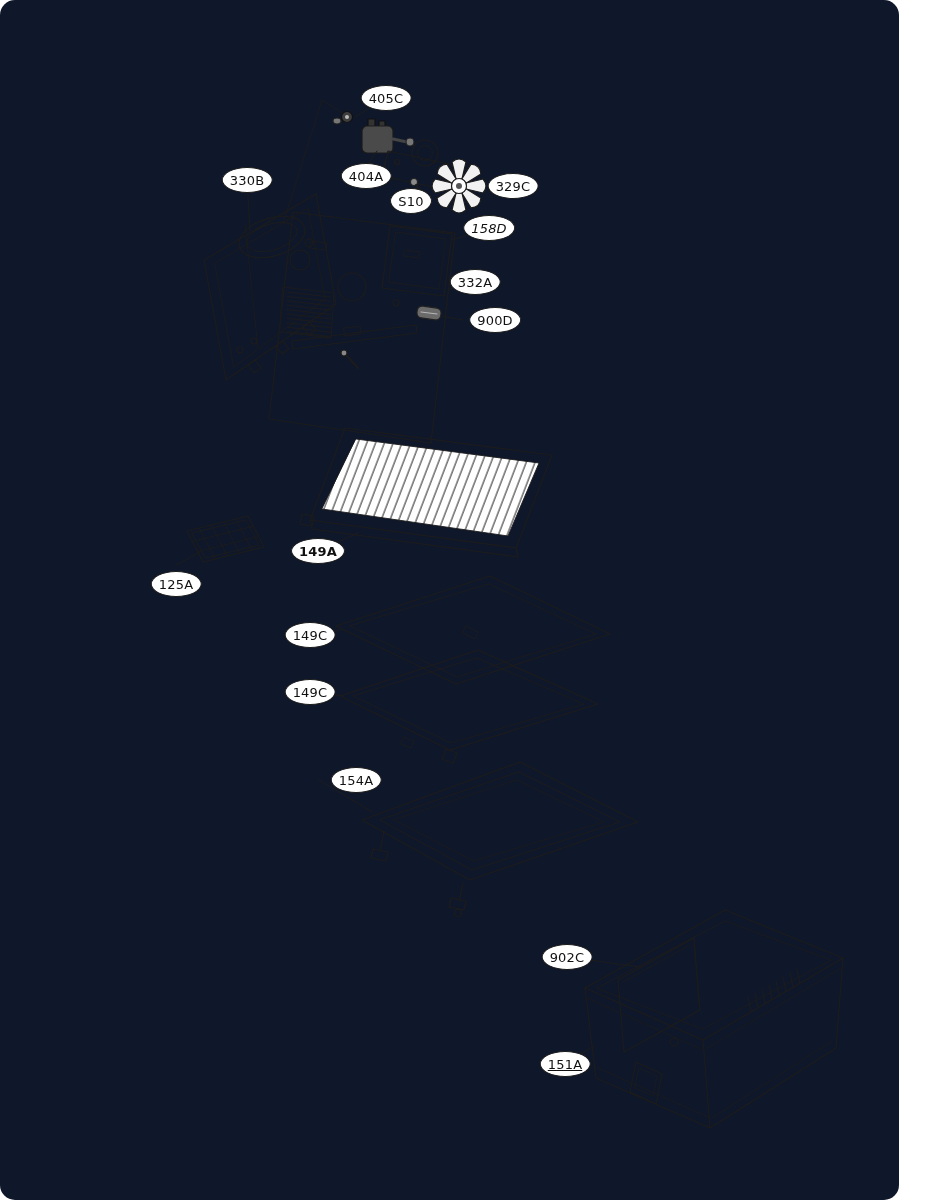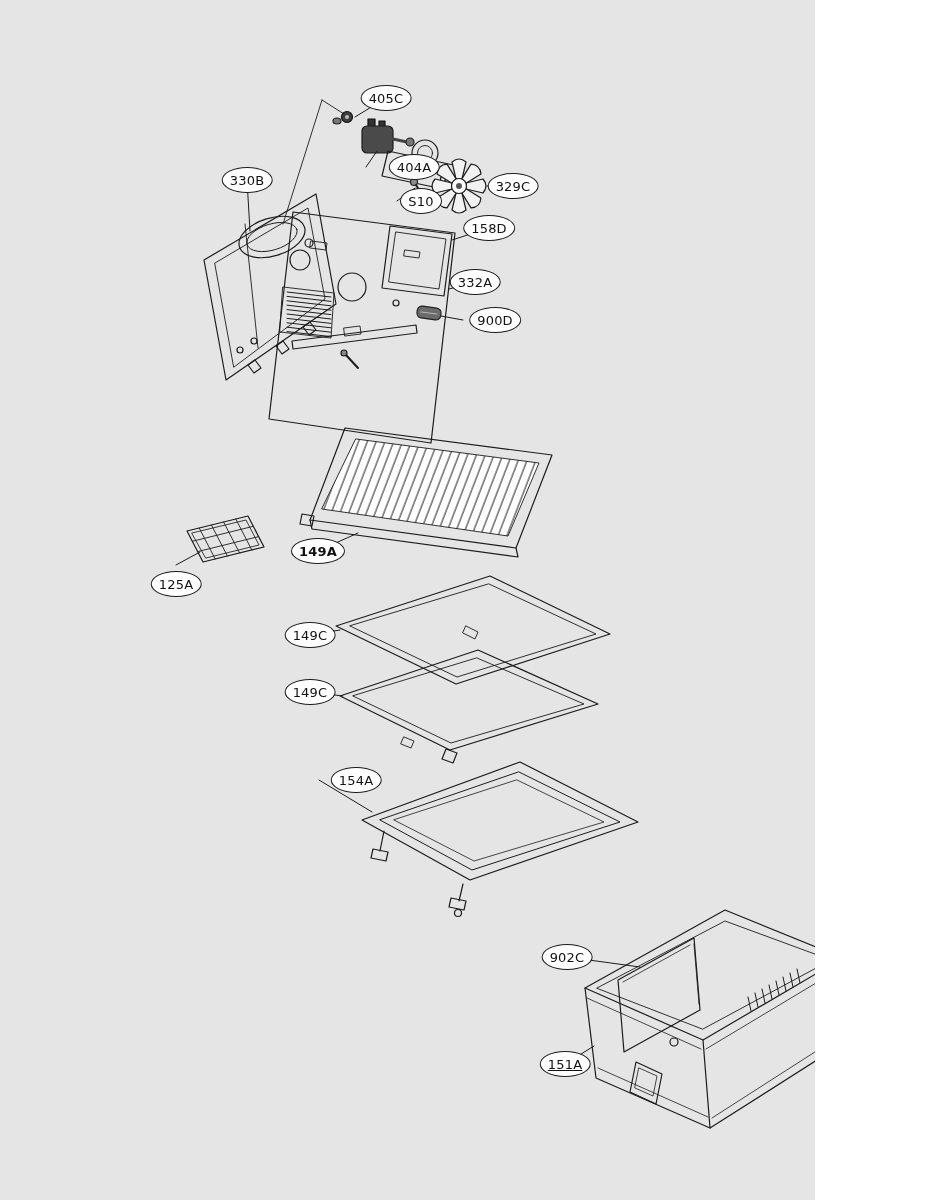--- a/index.html
+++ b/index.html
@@ -1,23 +1,24 @@
 <!DOCTYPE html>
 <html><head>
 <meta charset="utf-8">
 <style>
   * { margin: 0; padding: 0; box-sizing: border-box; }
   html, body { background: #ffffff; }
   body { font-family: "DejaVu Sans", sans-serif; }
   .stage {
     position: relative;
-    width: 815px;
+    width: 899px;
     height: 1200px;
-    background: #e5e5e5;
+    background: #0f172a;
     overflow: hidden;
+    border-radius: 15px;
   }
   .stage svg { position: absolute; left: 0; top: 0; }
   .callout {
     position: absolute;
     transform: translate(-50%, -50%);
     min-width: 47px;
     height: 26px;
     padding: 0 7px;
     border: 1.4px solid #1c1c1c;
     border-radius: 50%;
@@ -232,25 +233,25 @@
         <path d="M310,692 L343,696"></path>
         <path d="M319,780 L372,812"></path>
         <path d="M567,957 L640,967"></path>
         <path d="M565,1064 L594,1046"></path>
       </g>
 
     </g>
   </svg>
 
   <div class="callout" style="left:386px; top:98px;">405C</div>
-  <div class="callout" style="left:366px; top:167px;margin-left:48px;">404A</div>
+  <div class="callout" style="left:366px; top:176px;">404A</div>
   <div class="callout" style="left:247px; top:180px;">330B</div>
-  <div class="callout" style="left:421px; top:201px; min-width:42px;">S10</div>
+  <div class="callout" style="left:411px; top:201px; min-width:42px;">S10</div>
   <div class="callout" style="left:513px; top:186px;">329C</div>
-  <div class="callout" style="left:489px; top:228px;">158D</div>
+  <div class="callout" style="left:489px; top:228px;font-style:italic;">158D</div>
   <div class="callout" style="left:475px; top:282px;">332A</div>
   <div class="callout" style="left:463px; top:320px;margin-left:32px;">900D</div>
   <div class="callout" style="left:318px; top:551px;font-weight:bold;">149A</div>
   <div class="callout" style="left:176px; top:584px;">125A</div>
   <div class="callout" style="left:310px; top:635px;">149C</div>
   <div class="callout" style="left:310px; top:692px;">149C</div>
   <div class="callout" style="left:319px; top:780px;margin-left:37px;">154A</div>
   <div class="callout" style="left:567px; top:957px;">902C</div>
   <div class="callout" style="left:565px; top:1064px;text-decoration:underline;">151A</div>
 

